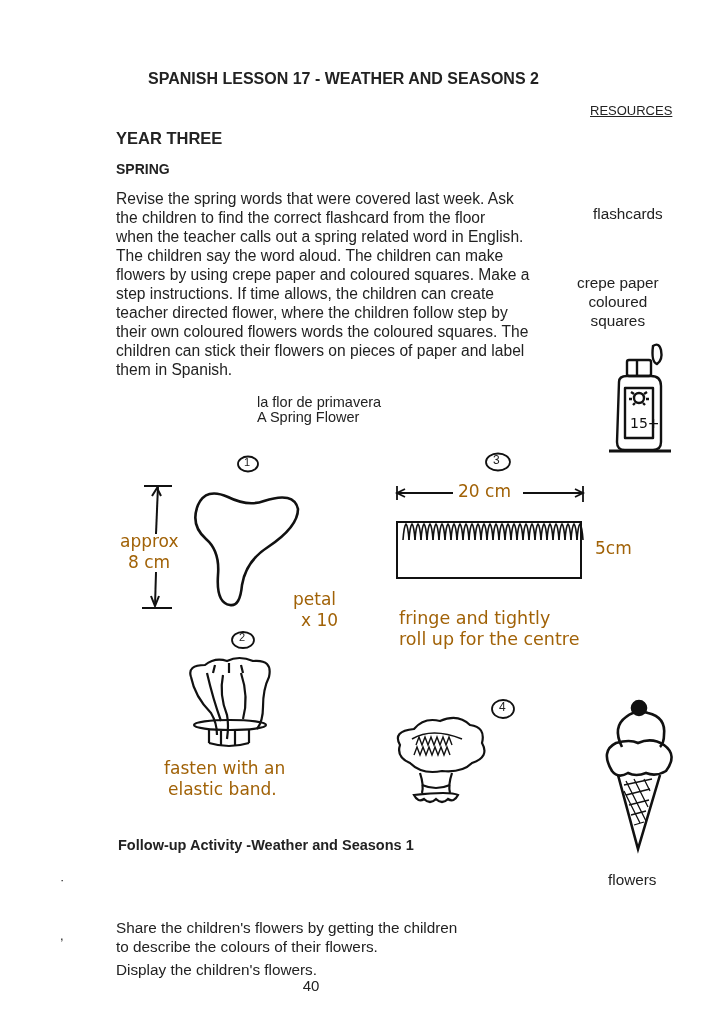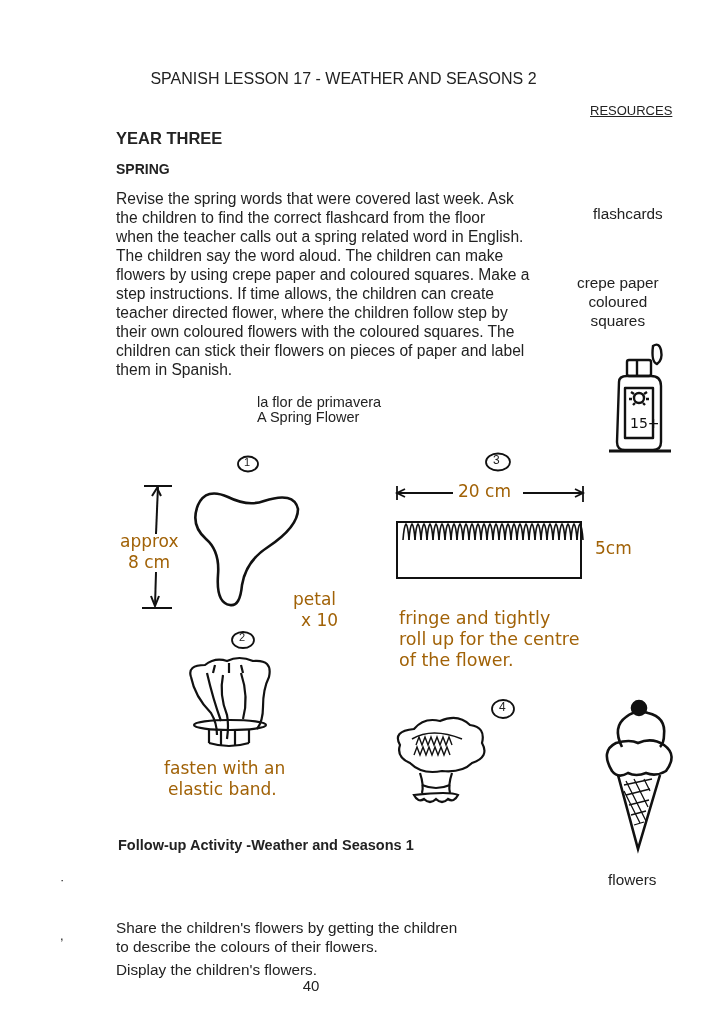--- a/index.html
+++ b/index.html
@@ -1,21 +1,21 @@
 <!DOCTYPE html>
 <html><head>
 <meta charset="utf-8">
 <style>
   html, body { margin: 0; padding: 0; background: #ffffff; }
   body {
     width: 723px; height: 1024px; position: relative; overflow: hidden;
     font-family: "Liberation Sans", "DejaVu Sans", sans-serif; color: #222;
   }
   .abs { position: absolute; }
-  .title { left: 0; width: 687px; top: 70px; text-align: center; font-weight: normal; font-size: 16px; }
+  .title { left: 0; width: 687px; top: 70px; text-align: center; font-weight: bold; font-size: 16px; }
   .resources { left: 590px; top: 103px; font-size: 13px; text-decoration: underline; }
   .year { left: 116px; top: 129px; font-size: 16.5px; font-weight: bold; }
   .spring { left: 116px; top: 161px; font-size: 14px; font-weight: bold; }
   .para { left: 116px; top: 189px; width: 440px; font-size: 15.6px; line-height: 19px; }
   .res-item { font-size: 15.3px; line-height: 19px; text-align: center; }
   .caption { left: 257px; top: 395px; font-size: 14.5px; line-height: 15px; }
   .hand { font-family: "DejaVu Sans", sans-serif; font-size: 17px; color: #a16207; line-height: 21px; }
   .followup { left: 118px; top: 837px; font-size: 14.5px; font-weight: bold; }
   .bullet-dot { font-size: 13px; }
   .bullet-text { font-size: 15.3px; line-height: 19px; }
@@ -31,21 +31,21 @@
 <div class="abs spring">SPRING</div>
 
 <div class="abs para">
   <div>Revise the spring words that were covered last week. Ask</div>
   <div>the children to find the correct flashcard from the floor</div>
   <div>when the teacher calls out a spring related word in English.</div>
   <div>The children say the word aloud. The children can make</div>
   <div>flowers by using crepe paper and coloured squares. Make a</div>
   <div>step instructions. If time allows, the children can create</div>
   <div>teacher directed flower, where the children follow step by</div>
-  <div>their own coloured flowers with the coloured squares. The</div>
+  <div>their own coloured flowers words the coloured squares. The</div>
   <div>children can stick their flowers on pieces of paper and label</div>
   <div>them in Spanish.</div>
 </div>
 
 <div class="abs res-item" style="left:593px; top:204px;">flashcards</div>
 <div class="abs res-item" style="left:577px; top:273px;">
   <div>crepe  paper</div>
   <div>coloured</div>
   <div>squares</div>
 </div>
@@ -146,21 +146,20 @@
       <path d="M164 22 q1 -14 3 -16 q2 2 3 16"></path>
       <path d="M170 22 q1 -14 3 -16 q2 2 3 16"></path>
       <path d="M176 22 q1 -14 3 -16 q2 2 3 16"></path>
       <path d="M182 22 q1 -14 3 -16 q2 2 3 16"></path>
     </g>
 </svg>
 <div class="abs hand" style="left:595px; top:538px;">5cm</div>
 <div class="abs hand" style="left:399px; top:608px; font-size:17.5px;">
   <div>fringe and tightly</div>
   <div>roll up for the centre</div>
-  <div>of the flower.</div>
 </div>
 
 <svg style="left:230px; top:630px;" width="26" height="20" viewBox="0 0 26 20">
   <ellipse cx="13" cy="10" rx="11" ry="8" fill="none" stroke="#111" stroke-width="1.8"></ellipse>
 </svg>
 <div class="abs" style="left:239px; top:631px; font-size:11px;">2</div>
 
 <svg style="left:185px; top:655px;" width="90" height="95" viewBox="0 0 90 95">
   <g fill="none" stroke="#111" stroke-width="2.2">
     <path d="M6 22 q-4 -12 14 -12 q10 -8 22 -4 q12 -6 26 0 q20 -2 16 16 q-6 12 -6 30 q0 14 -6 22"></path>

